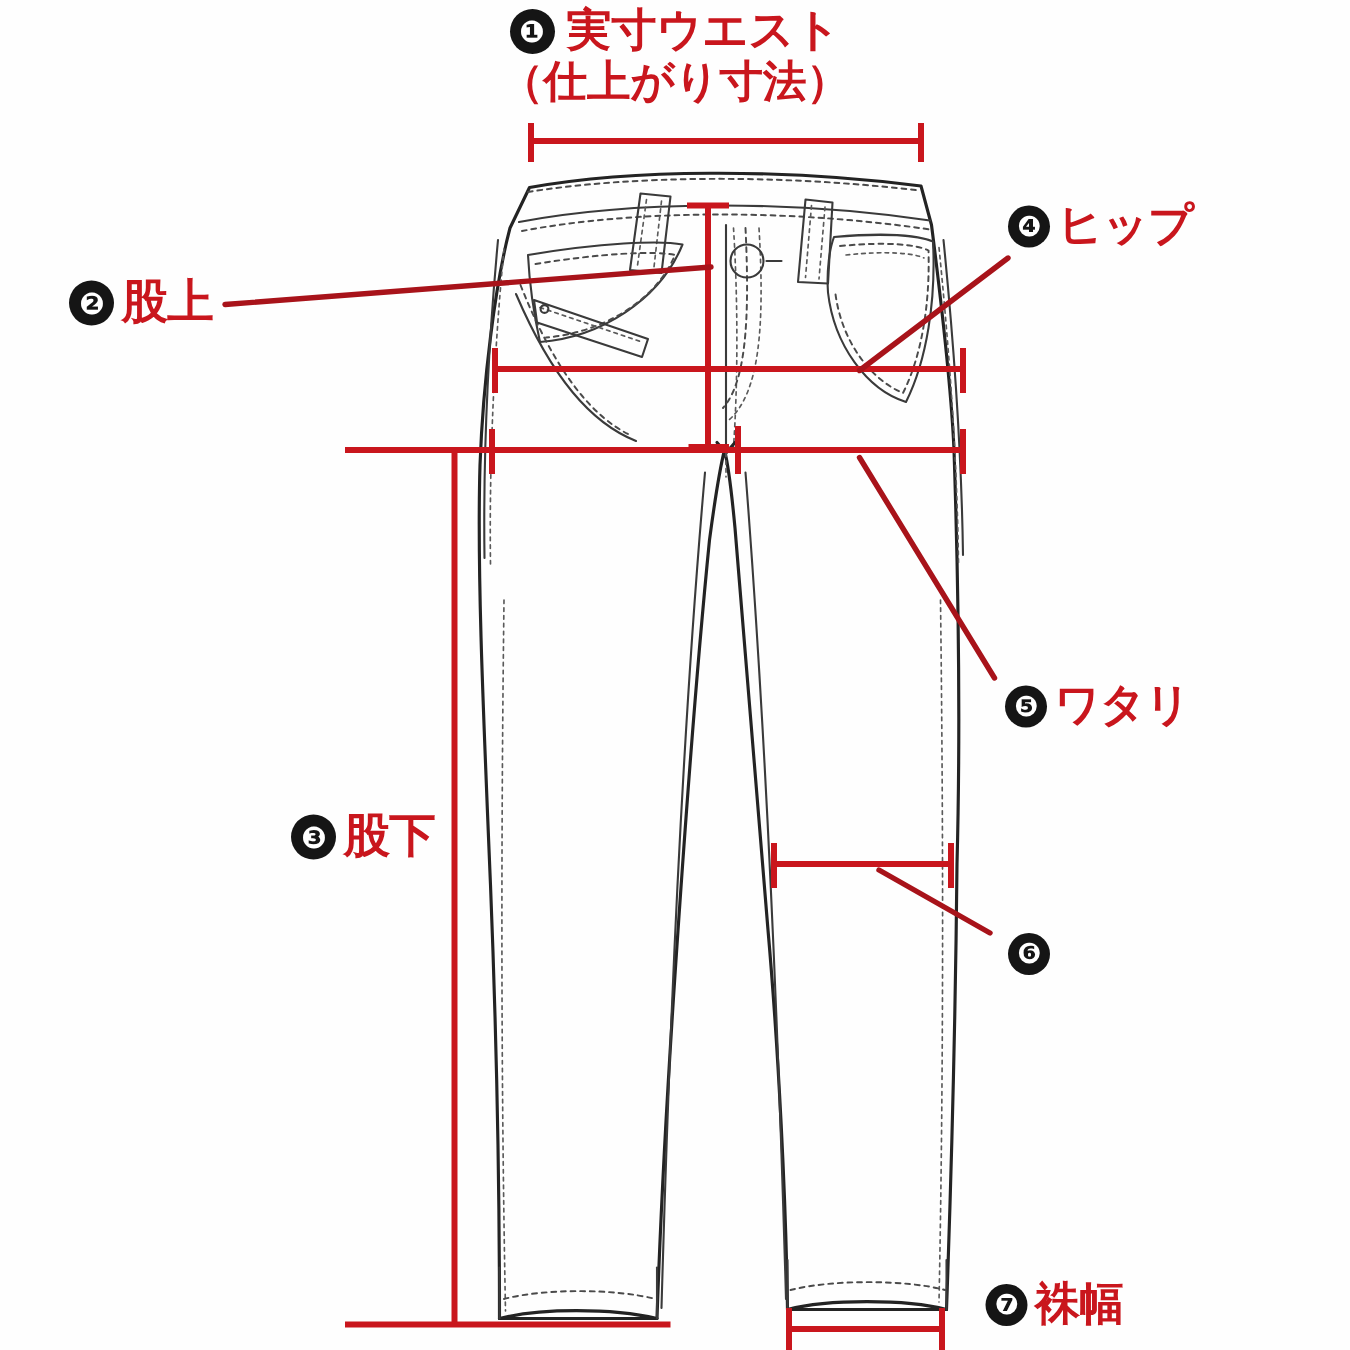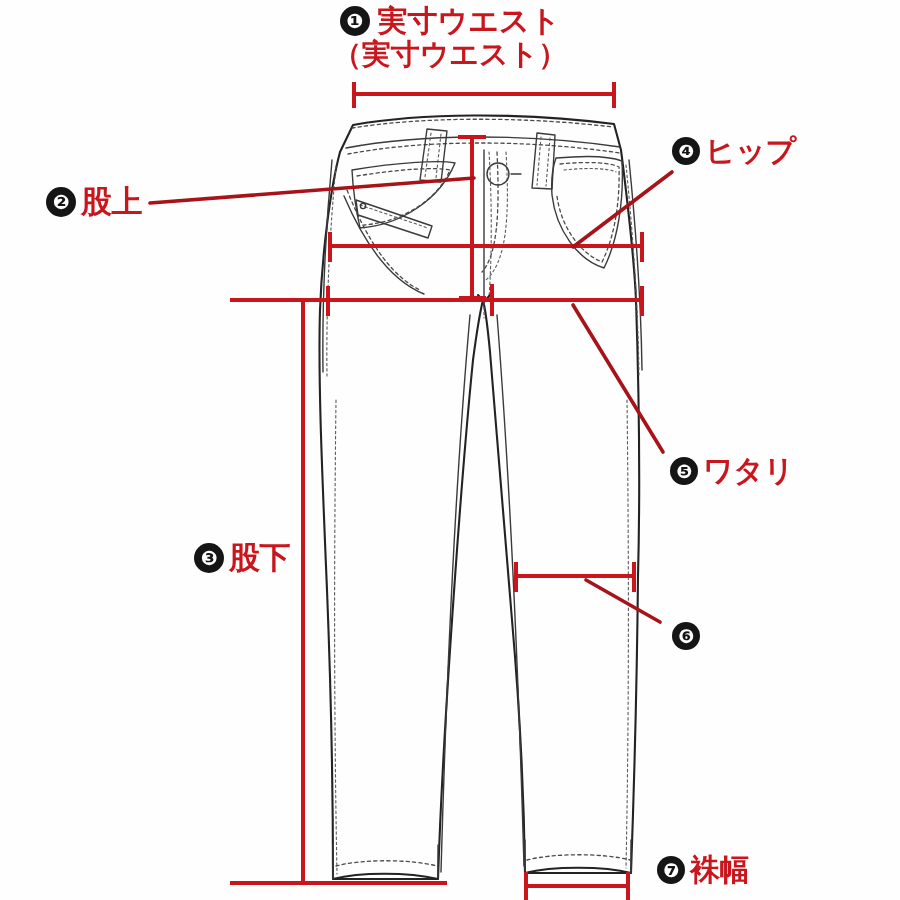--- a/index.html
+++ b/index.html
@@ -218,21 +218,21 @@
       <line class="dim" x1="526" y1="872" x2="526" y2="900"></line>
       <line class="dim" x1="628" y1="872" x2="628" y2="900"></line>
     </g>
   </svg>
 
   <div id="title-block">
     <div id="title-line1">
       <span class="num n30">❶</span>
       <span class="txt" style="margin-left:8px">実寸ウエスト</span>
     </div>
-    <div id="title-line2">（実寸ウエスト）</div>
+    <div id="title-line2">（仕上がり寸法）</div>
   </div>
 
   <div class="lbl" style="left:46px; top:186px; font-size:31px;">
     <span class="num n30">❷</span>
     <span class="txt">股上</span>
   </div>
 
   <div class="lbl" style="left:194px; top:542px; font-size:31px;">
     <span class="num n30">❸</span>
     <span class="txt">股下</span>

